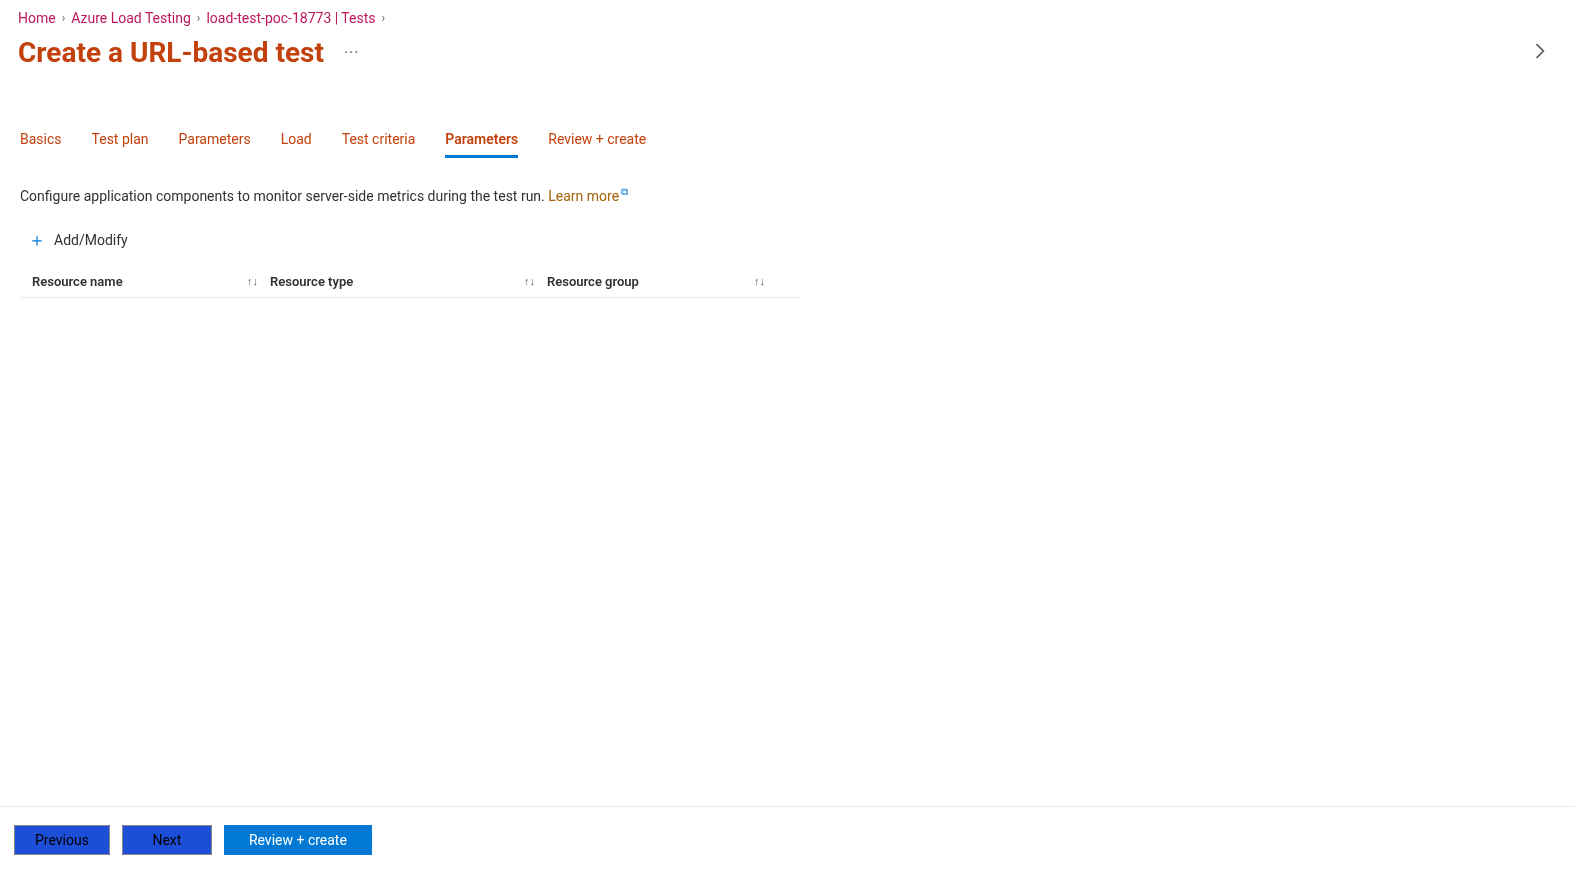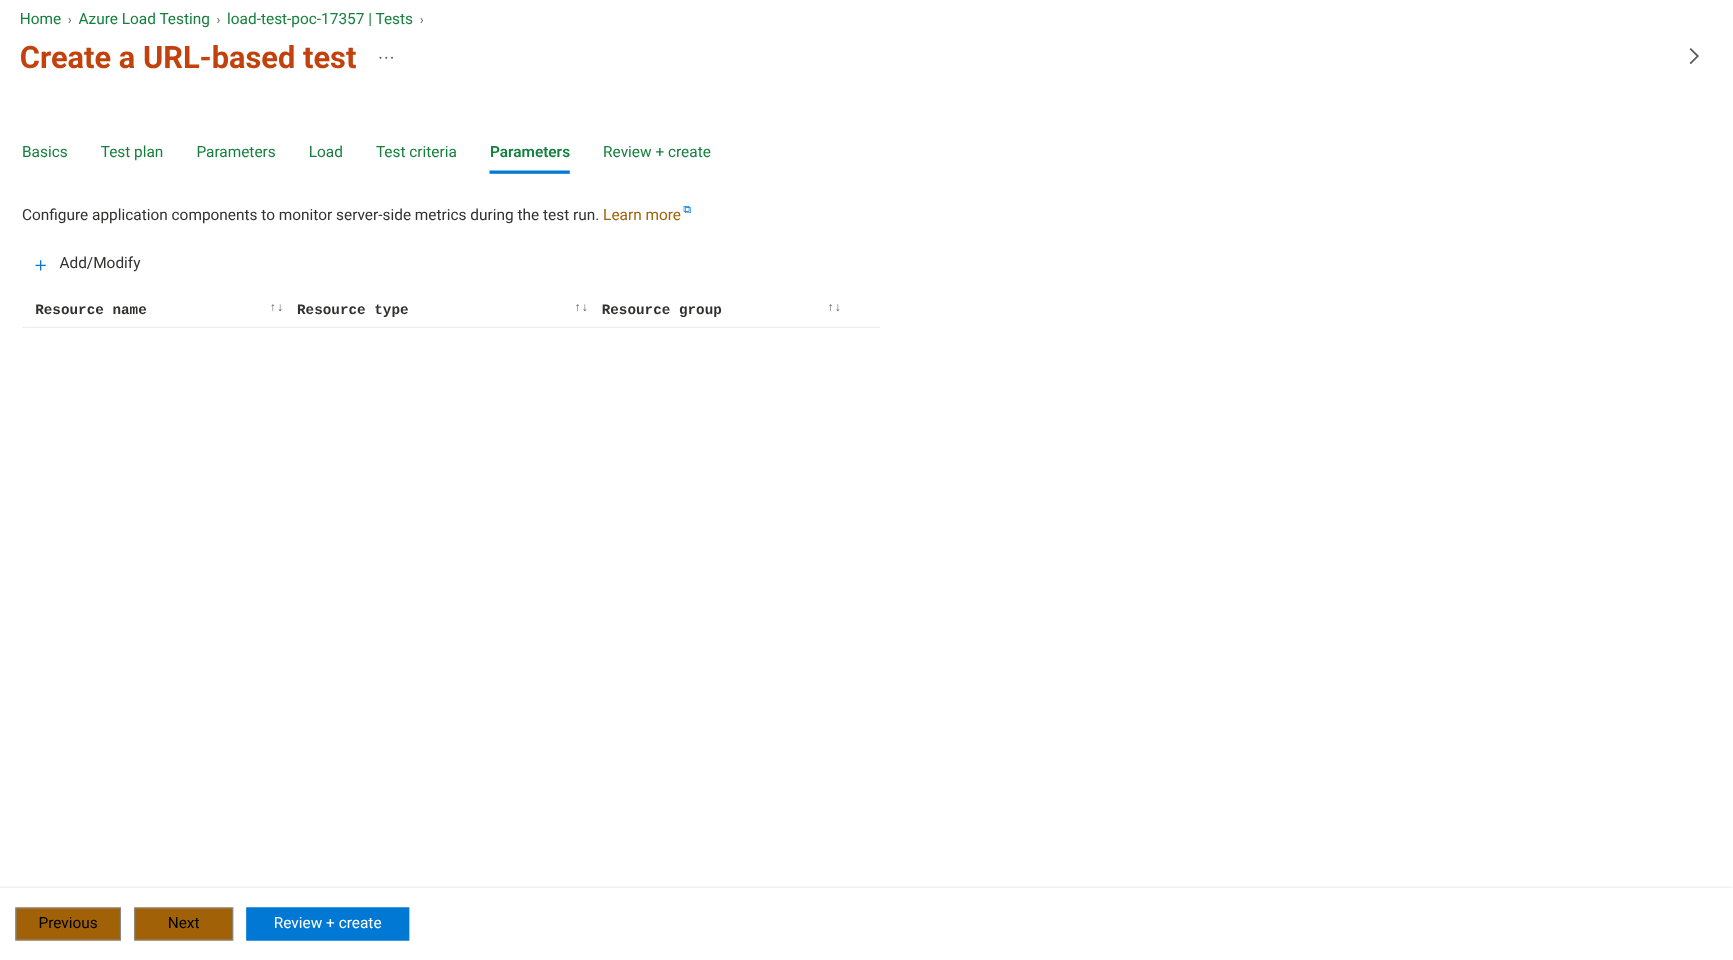--- a/index.html
+++ b/index.html
@@ -16,21 +16,21 @@
     }
     
     .breadcrumb {
       display: flex;
       align-items: center;
       padding: 10px 18px 4px;
       font-size: 14px;
       gap: 6px;
     }
     .breadcrumb a {
-      color: #15803d;
+      color: #be185d;
       text-decoration: none;
       cursor: pointer;
     }
     .breadcrumb .sep { color: #605e5c; font-size: 12px; }
     
     .title-row {
       display: flex;
       align-items: center;
       padding: 6px 18px 0;
       justify-content: space-between;
@@ -55,21 +55,21 @@
     }
     
     .tabs {
       display: flex;
       gap: 30px;
       padding: 56px 20px 0;
       border-bottom: none;
     }
     .tab {
       font-size: 14px;
-      color: #15803d;
+      color: #c2410c;
       padding: 6px 0 8px;
       cursor: pointer;
       border-bottom: 3px solid transparent;
     }
     .tab.active {
       font-weight: 600;
       border-bottom-color: #0078d4;
     }
     
     .section {
@@ -111,21 +111,20 @@
       font-weight: 300;
     }
     
     .resources-table {
       padding: 0 20px;
       max-width: 820px;
     }
     .thead, .trow {
       display: flex;
       align-items: flex-end;
-      font-family: Liberation Mono, monospace;
     }
     .thead {
       border-bottom: 1px solid #edebe9;
       padding: 6px 0 8px;
     }
     .thead .th {
       font-size: 13px;
       font-weight: 600;
       display: flex;
       justify-content: space-between;
@@ -169,41 +168,41 @@
       margin-top: auto;
       border-top: 1px solid #edebe9;
       padding: 18px 14px;
       display: flex;
       gap: 12px;
     }
     .btn {
       font-size: 14px;
       padding: 6px 20px;
       border: 1px solid #8a8886;
-      background: #a16207;
+      background: #1d4ed8;
       cursor: pointer;
       font-family: inherit;
       min-width: 90px;
     }
     .btn.primary {
       background: #0078d4;
       color: #ffffff;
       border-color: #0078d4;
       padding: 6px 24px;
     }
   </style>
 </head>
 <body>
 
 <nav class="breadcrumb">
   <a>Home</a>
   <span class="sep">›</span>
   <a>Azure Load Testing</a>
   <span class="sep">›</span>
-  <a>load-test-poc-17357 | Tests</a>
+  <a>load-test-poc-18773 | Tests</a>
   <span class="sep">›</span>
 </nav>
 
 <div class="title-row">
   <div class="title-left">
     <h1 class="page-title">Create a URL-based test</h1>
     <span class="title-more">···</span>
   </div>
   <span class="title-chevron">
     <svg width="10" height="16" viewBox="0 0 8 14">

